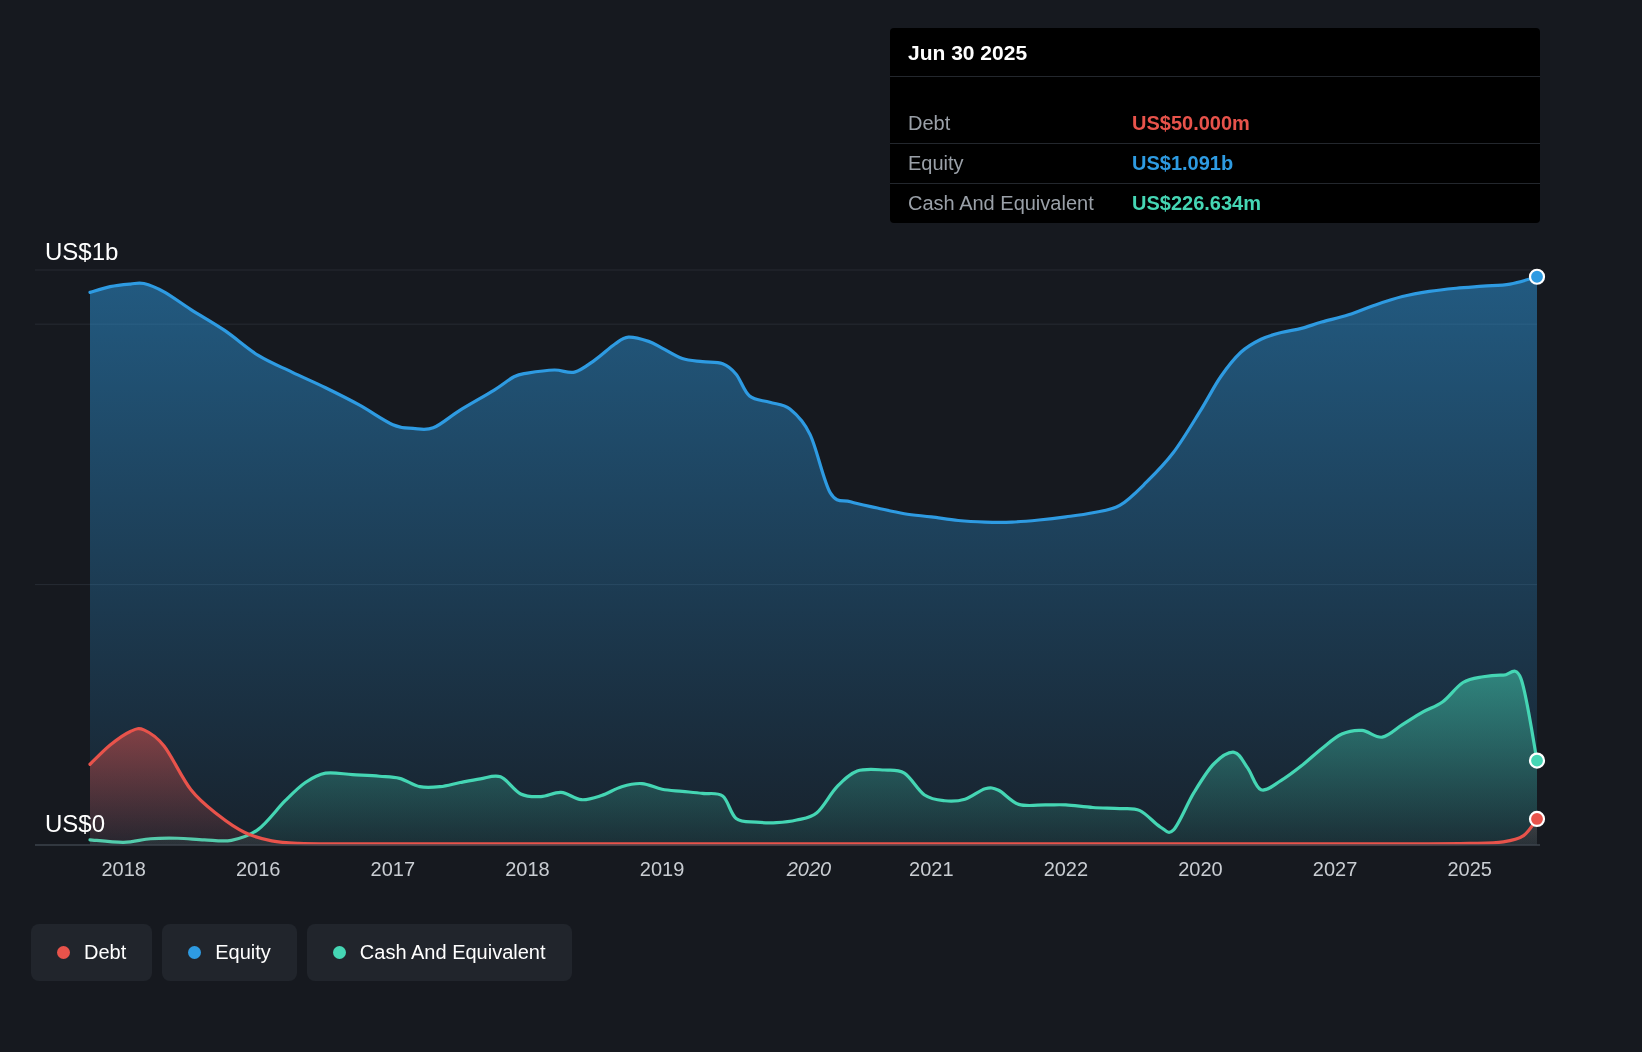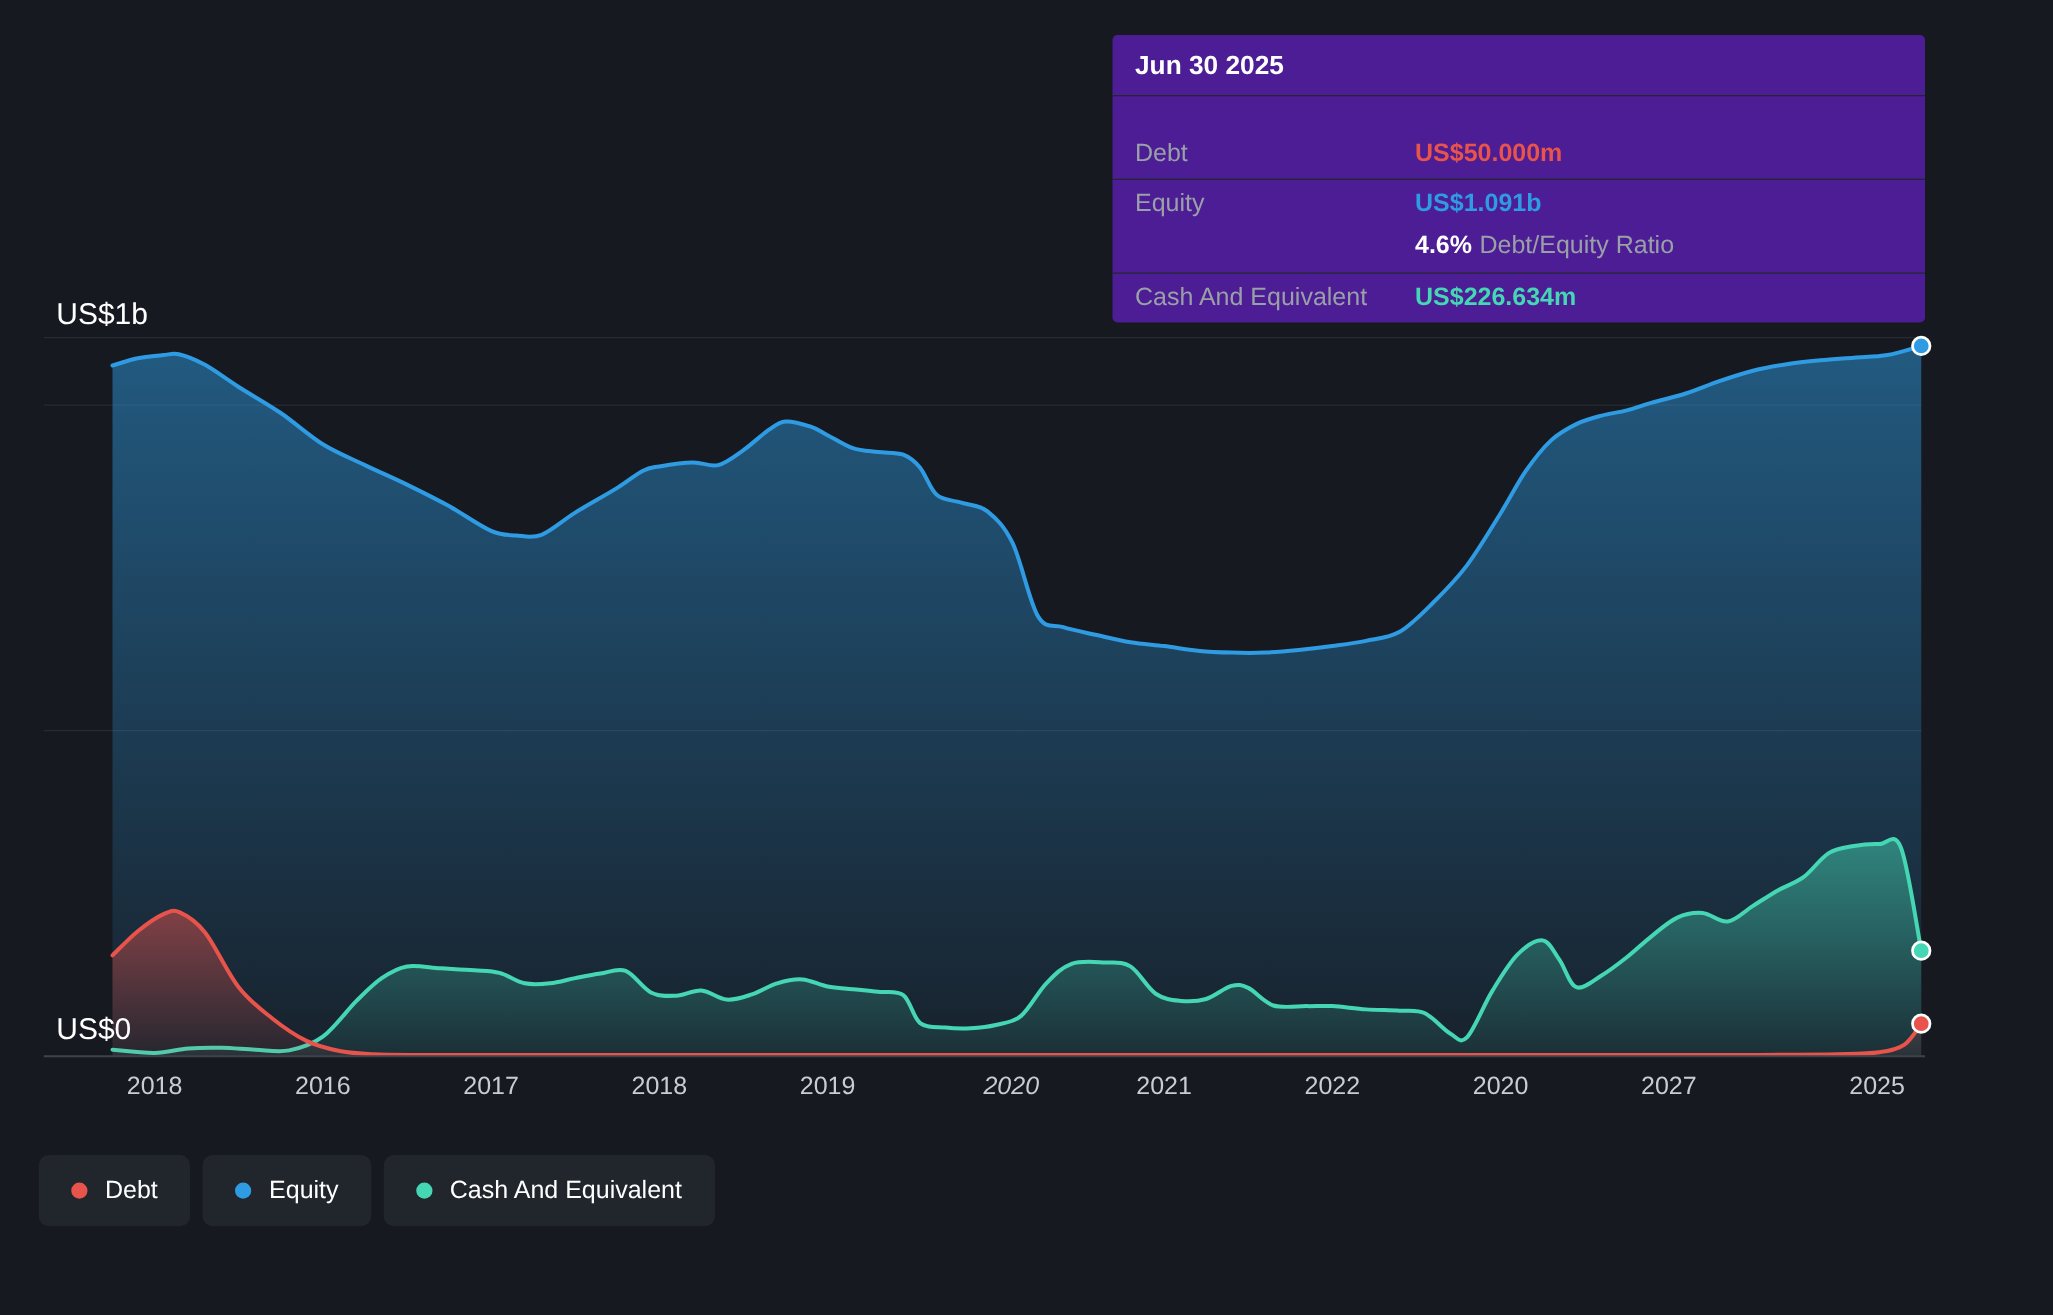--- a/index.html
+++ b/index.html
@@ -6,21 +6,21 @@
   .page {
     position:relative; width:1642px; height:1052px; overflow:hidden;
     background:#16191f; font-family:"Liberation Sans", sans-serif;
     -webkit-font-smoothing:antialiased;
   }
   svg.chart { position:absolute; left:0; top:0; }
 
   
   .tooltip {
     position:absolute; left:890px; top:28px; width:650px; box-sizing:border-box;
-    background:#4c1d95; border-radius:4px; z-index:5; color:#fff;
+    background:#000000; border-radius:4px; z-index:5; color:#fff;
   }
   .tt-title { font-size:21px; font-weight:700; padding:13px 18px 11px; border-bottom:1px solid #23272d; }
   .tt-row { display:flex; align-items:baseline; padding:8px 18px; font-size:20px; }
   .tt-row.bt { border-top:1px solid #23272d; }
   .tt-row.ratio { padding-top:2px; padding-bottom:10px; }
   .tt-label { flex:0 0 224px; color:#9aa0a8; }
   .tt-val { font-weight:700; }
   .tt-val .muted { color:#9aa0a8; font-weight:400; margin-left:6px; }
 
   
@@ -86,38 +86,32 @@
       <span class="xtick" style="left: 123.651px;">2018</span>
       <span class="xtick" style="left: 258.256px;">2016</span>
       <span class="xtick" style="left: 392.86px;">2017</span>
       <span class="xtick" style="left: 527.465px;">2018</span>
       <span class="xtick" style="left: 662.07px;">2019</span>
       <span class="xtick" style="left: 809px; font-style: italic;">2020</span>
       <span class="xtick" style="left: 931.279px;">2021</span>
       <span class="xtick" style="left: 1065.88px;">2022</span>
       <span class="xtick" style="left: 1200.49px;">2020</span>
       <span class="xtick" style="left: 1335.09px;">2027</span>
-      <span class="xtick" style="left: 1469.7px; margin-left: 32px;">2025</span>
+      <span class="xtick" style="left: 1469.7px;">2025</span>
     </div>
 
   <div class="tooltip">
     <div class="tt-title">Jun 30 2025</div>
     <div class="tt-row">
       <span class="tt-label">Debt</span>
       <span class="tt-val" style="color: rgb(232, 83, 75); margin-top: 27px;">US$50.000m</span>
     </div>
     <div class="tt-row bt">
       <span class="tt-label">Equity</span>
       <span class="tt-val" style="color: rgb(46, 155, 226);">US$1.091b</span>
-    </div>
-    <div class="tt-row ratio">
-      <span class="tt-label"></span>
-      <span class="tt-val">
-        <b>4.6%</b><span class="muted">Debt/Equity Ratio</span>
-      </span>
     </div>
     <div class="tt-row bt">
       <span class="tt-label">Cash And Equivalent</span>
       <span class="tt-val" style="color: rgb(69, 214, 180);">US$226.634m</span>
     </div>
   </div>
 
   <div class="legend" id="legend">
       <div class="pill">
         <span class="dot" style="background: rgb(232, 83, 75);"></span>

